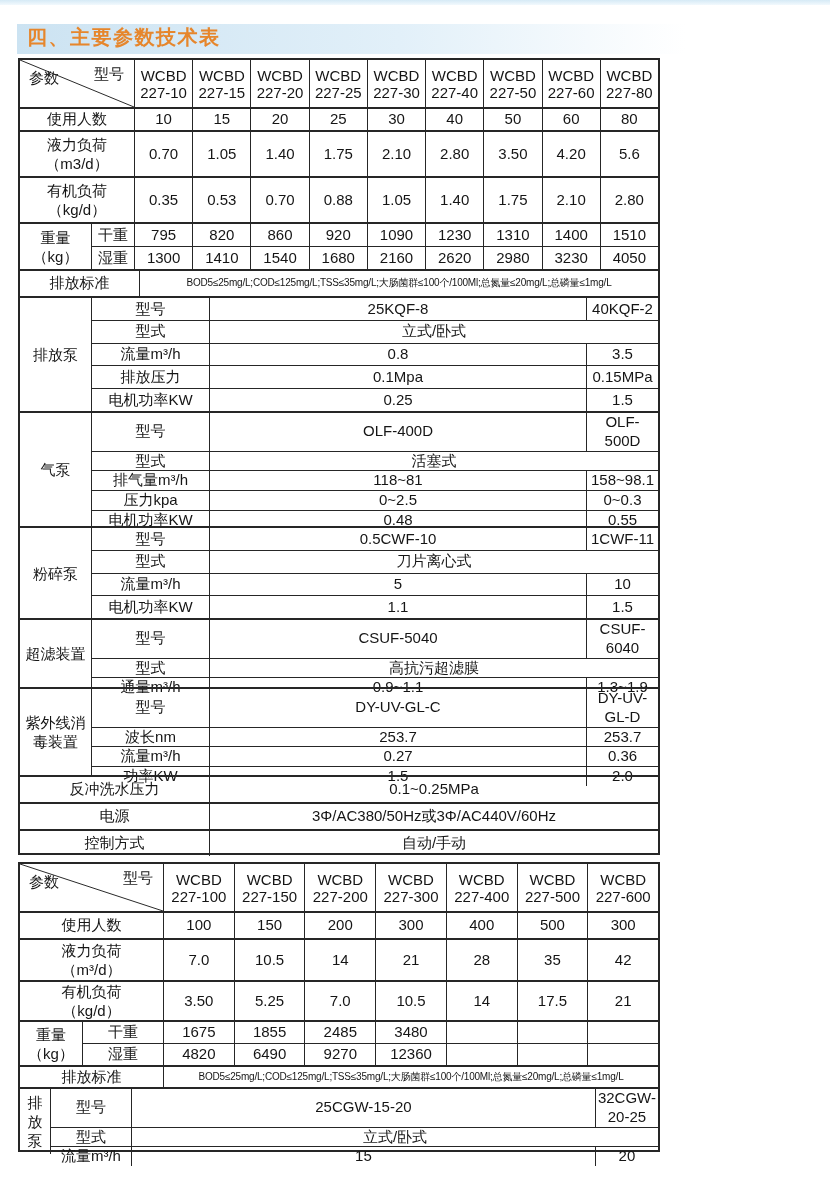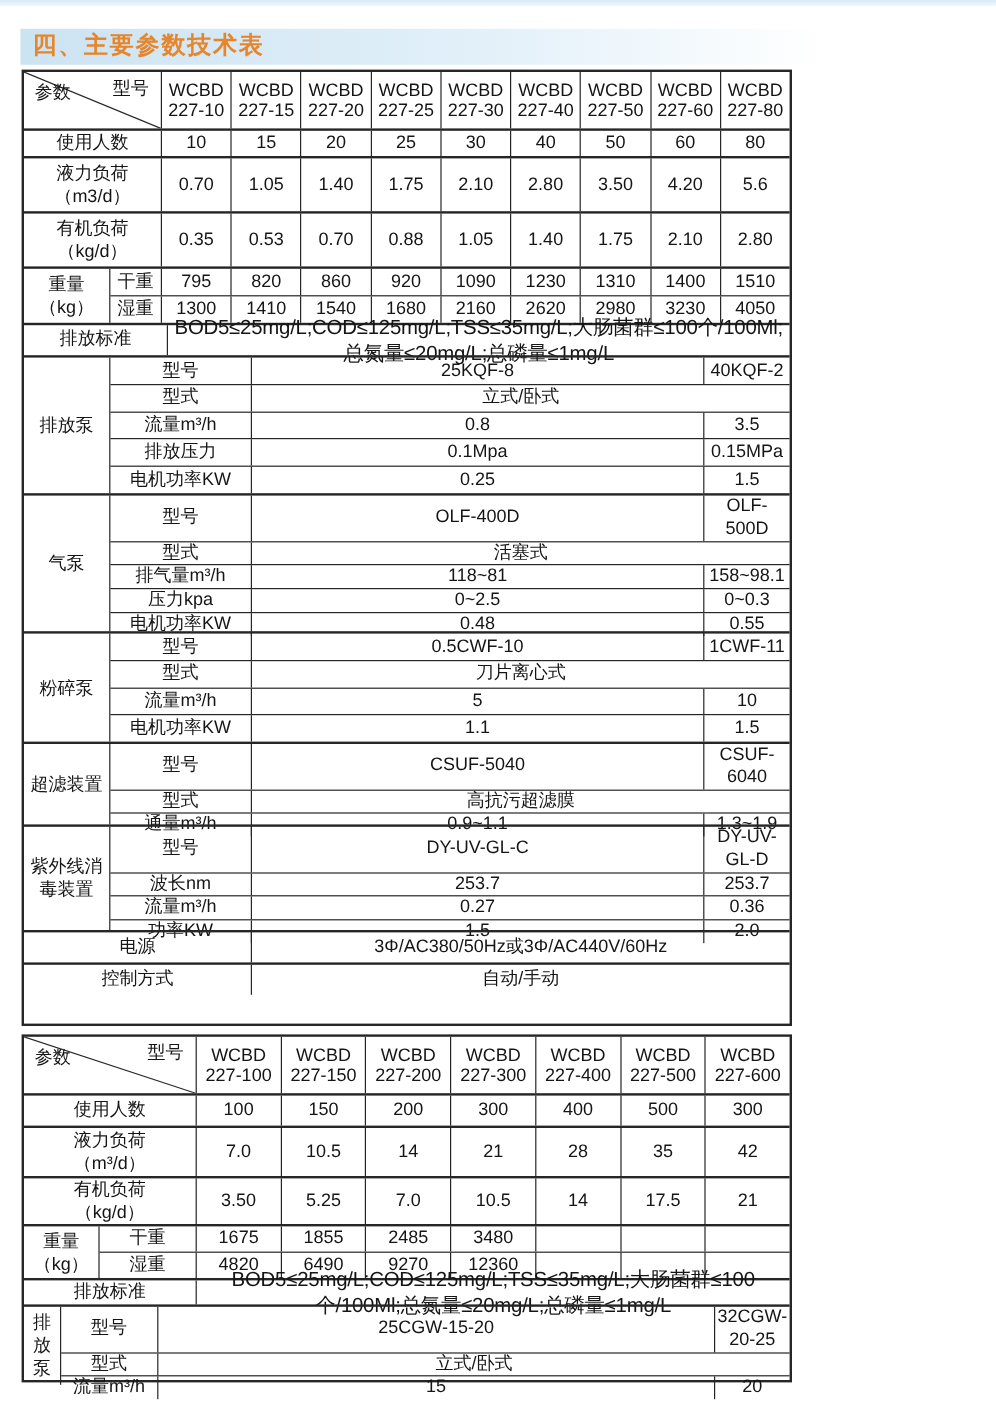--- a/index.html
+++ b/index.html
@@ -36,21 +36,21 @@
   .grp2{width:63px;line-height:19px}
   .wlabel{width:43px}
   .wlabel2{width:81px}
   .slabel{width:118px}
   .slabel2{width:81px}
   .d1{width:377px}
   .d1b{width:464px}
   .dspan{flex:1}
   .stlabel{width:120px}
   .stlabel2{width:144px}
-  .stval{flex:1;font-size:17px;letter-spacing:-0.2px}
+  .stval{flex:1;font-size:10px;letter-spacing:-0.2px}
   .flabel{width:190px}
 
   .diag{position:absolute;inset:0;width:100%;height:100%}
   .diag-model{position:absolute;top:5px;right:10px;font-size:15px}
   .diag-param{position:absolute;bottom:19px;left:9px;font-size:15px}
 </style>
 </head>
 <body>
 
 <div class="page">
@@ -316,20 +316,24 @@
         </div>
         <div class="srow">
           <div class="cell slabel">功率KW</div>
           <div class="cell d1">1.5</div>
           <div class="cell dspan">2.0</div>
         </div>
       </div>
     </div>
 
     <div class="row" style="height:27px">
+      <div class="cell flabel">反冲洗水压力</div>
+      <div class="cell dspan">0.1~0.25MPa</div>
+    </div>
+    <div class="row" style="height:27px">
       <div class="cell flabel">电源</div>
       <div class="cell dspan">3Φ/AC380/50Hz或3Φ/AC440V/60Hz</div>
     </div>
     <div class="row" style="height:27px">
       <div class="cell flabel">控制方式</div>
       <div class="cell dspan">自动/手动</div>
     </div>
   </div>
 
   <div class="tbl tbl2">

